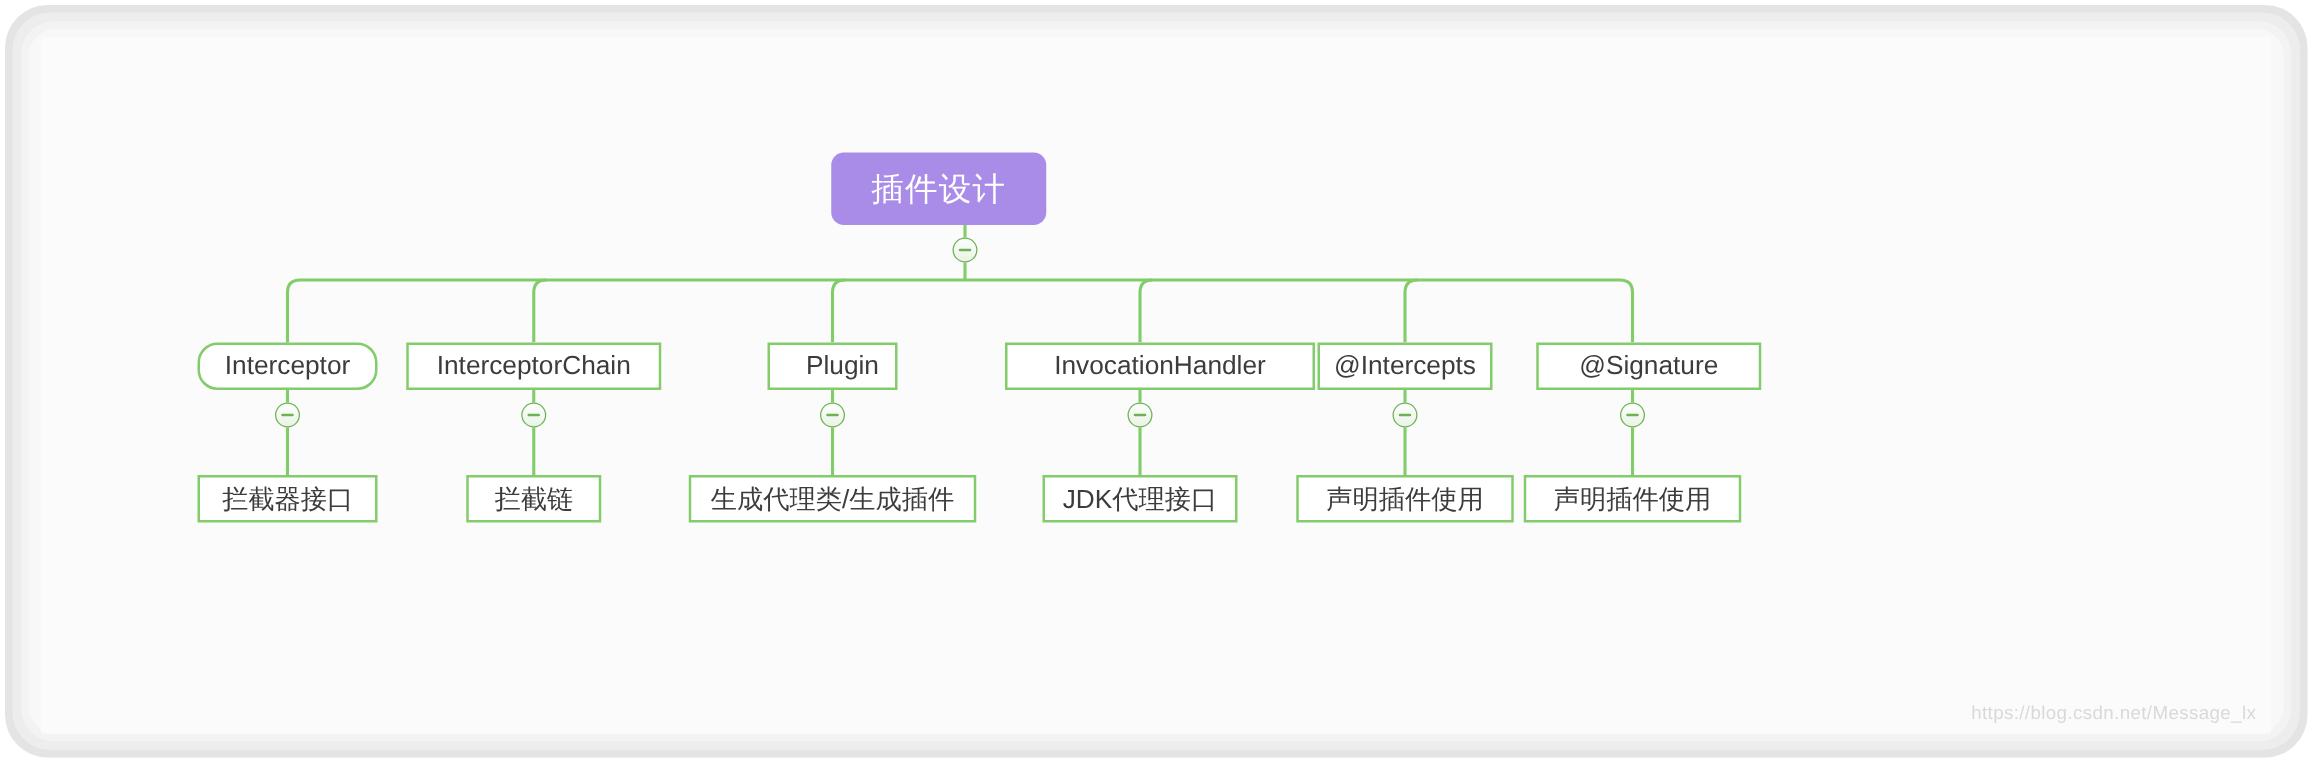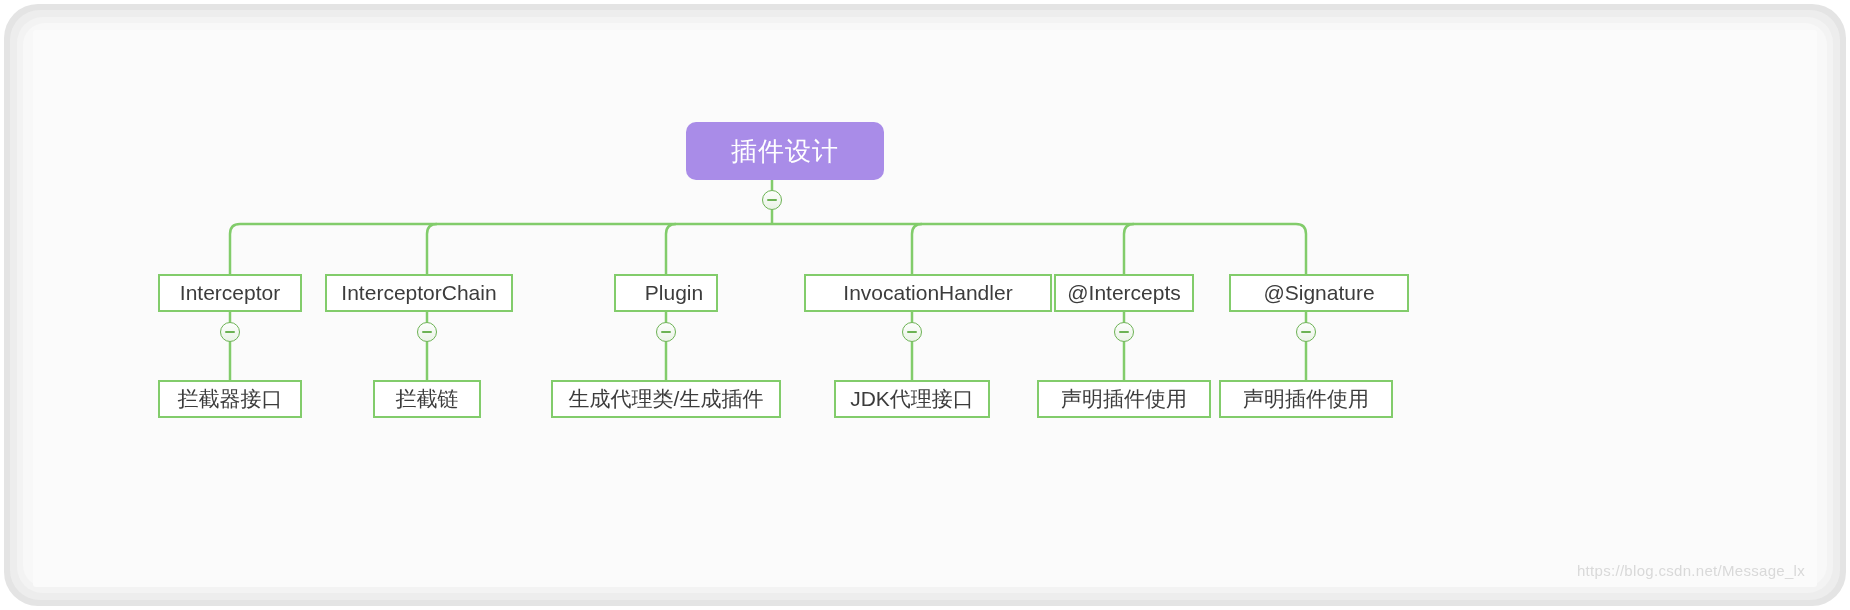--- a/index.html
+++ b/index.html
@@ -179,35 +179,35 @@
 
         <path d="M197 312 L197 350"></path>
         <path d="M394 312 L394 350"></path>
         <path d="M633 312 L633 350"></path>
         <path d="M879 312 L879 350"></path>
         <path d="M1091 312 L1091 350"></path>
         <path d="M1273 312 L1273 350"></path>
       </g>
     </svg>
 
-    <div class="node node-root" style="left:653px; top:92px; width:198px;justify-content:center;">
+    <div class="node node-root" style="left:632px; top:92px; width:172px;justify-content:center;">
       <span>插件设计</span>
     </div>
     <div class="toggle" style="left:729px; top:160px;">
       <span class="bar"></span>
     </div>
 
-    <div class="node node-box" style="left:125px; top:244px; width:144px;">
+    <div class="node node-box" style="left:125px; top:244px; width:144px;border-radius:16px;">
       <span>Interceptor</span>
     </div>
     <div class="toggle" style="left:187px; top:292px;">
       <span class="bar"></span>
     </div>
 
-    <div class="node node-box" style="left:292px; top:244px; width:188px;">
+    <div class="node node-box" style="left:292px; top:244px; width:204px;">
       <span>InterceptorChain</span>
     </div>
     <div class="toggle" style="left:384px; top:292px;">
       <span class="bar"></span>
     </div>
 
     <div class="node node-box" style="left:581px; top:244px; width:104px;padding-left:16px;">
       <span>Plugin</span>
     </div>
     <div class="toggle" style="left:623px; top:292px;">

